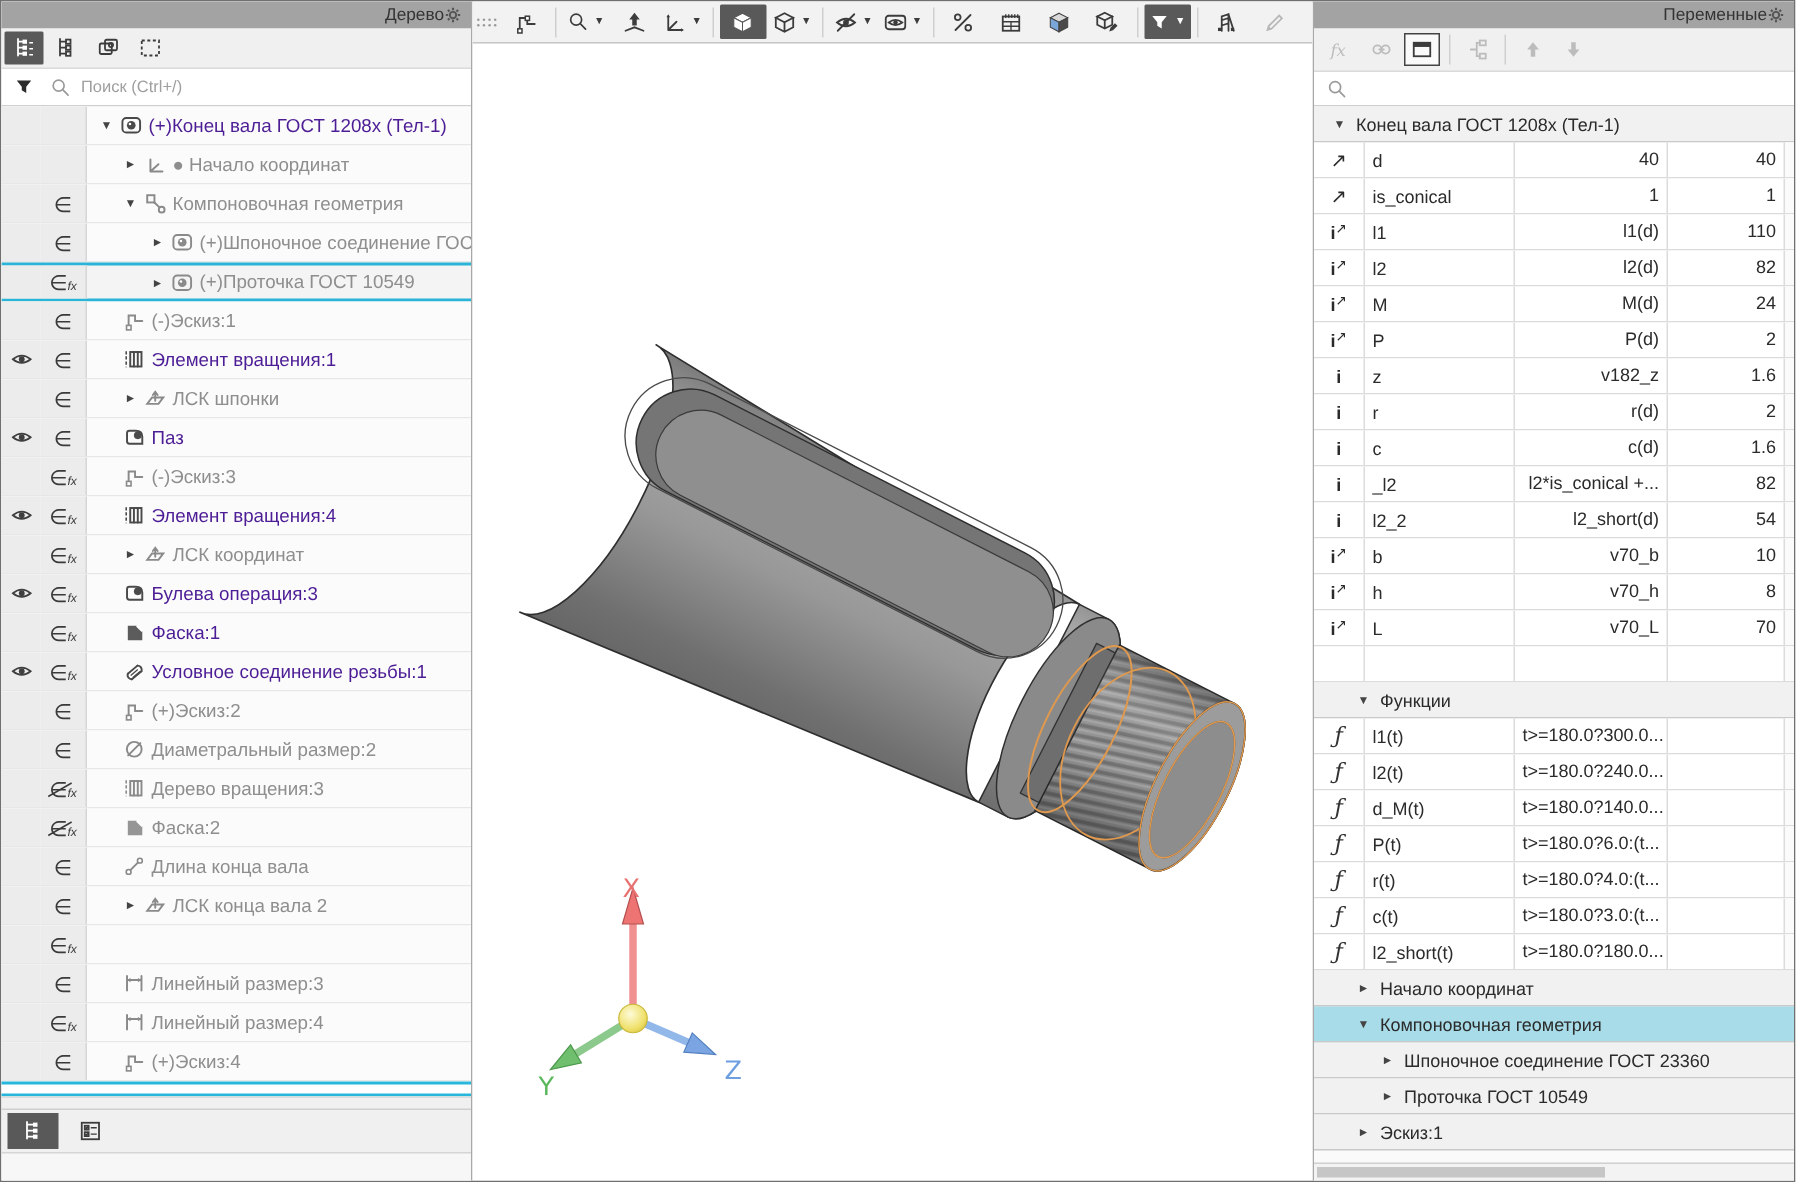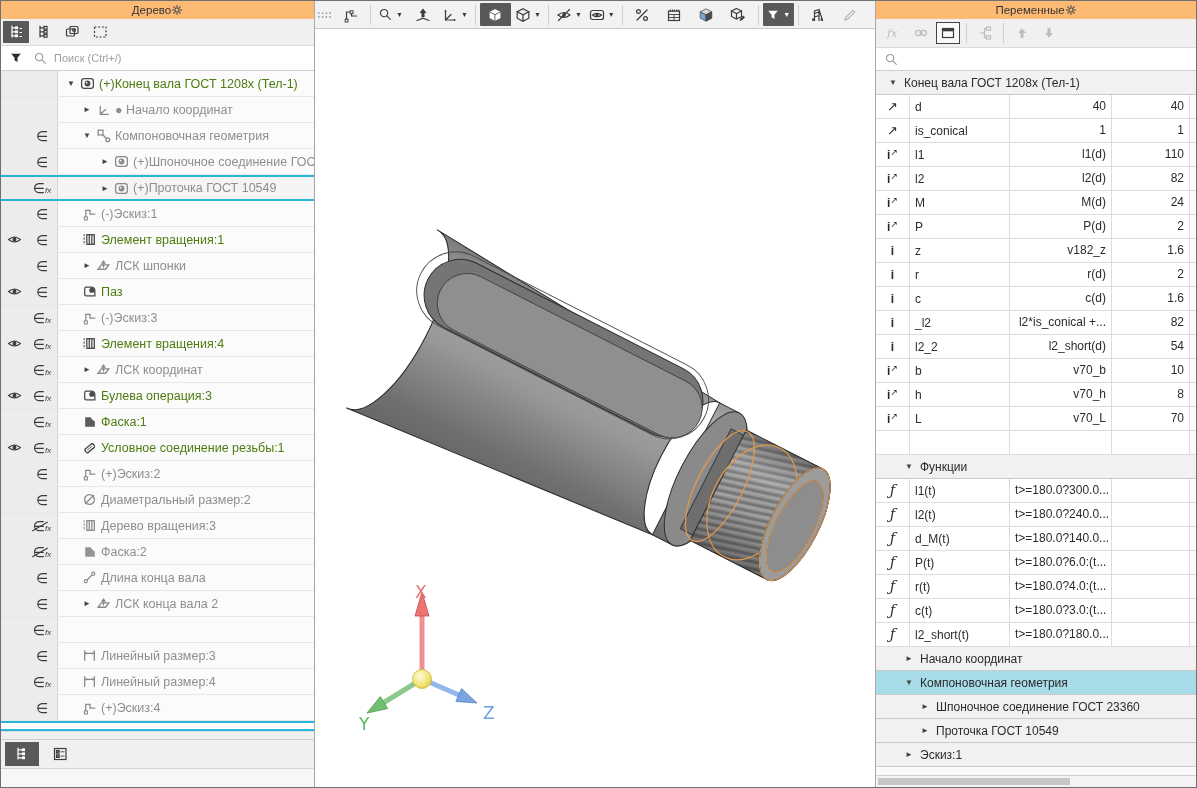--- a/index.html
+++ b/index.html
@@ -2,21 +2,21 @@
 <html><head>
 <meta charset="utf-8">
 <style>
   html,body{margin:0;padding:0;width:1197px;height:788px;overflow:hidden;
     font-family:"Liberation Sans","DejaVu Sans",sans-serif;font-size:12px;background:#fff;}
   .app{position:relative;width:1195px;height:786px;border:1px solid #707070;display:flex;background:#f0f0f0;}
   
   .panel{display:flex;flex-direction:column;background:#f7f7f7;}
   .panel.left{width:313px;flex:none;border-right:1px solid #a8a8a8;}
   .panel.right{width:320px;flex:none;border-left:1px solid #a8a8a8;}
-  .phead{height:18px;flex:none;background:#fdba74;display:flex;align-items:center;justify-content:center;
+  .phead{height:18px;flex:none;background:#a3a3a3;display:flex;align-items:center;justify-content:flex-end;
     padding:0 6px;color:#333;font-size:11.5px;}
   .gearbtn{display:flex;align-items:center;color:#555;}
   
   .ttoolbar{height:26px;flex:none;background:#f0f0f0;border-bottom:1px solid #dadada;display:flex;align-items:center;padding-left:2px;gap:2px;}
   .tbtn{width:26px;height:22px;display:flex;align-items:center;justify-content:center;color:#3c3c3c;border-radius:1px;}
   .tbtn.active{background:#595959;color:#fff;}
   .tsearch{height:24px;flex:none;background:#fff;border-bottom:1px solid #cfcfcf;display:flex;align-items:center;gap:6px;padding-left:4px;}
   .funnelbtn{width:22px;height:20px;display:flex;align-items:center;justify-content:center;color:#2b2b2b;}
   .mag{color:#9a9a9a;display:flex;align-items:center;}
   .ph{color:#9f9f9f;font-size:11px;}
@@ -28,21 +28,21 @@
   .gut.g1{width:26px;}
   .gut.g2{width:30px;border-right:1px solid #d6d6d6;}
   .eyeic{color:#3f3f3f;display:flex;}
   .inel{font-size:14px;color:#3a3a3a;position:relative;line-height:1;}
   .inel .fxs{font-style:italic;font-size:8px;}
   .inel.strike::after{content:"";position:absolute;left:-2px;top:55%;width:18px;height:1.2px;background:#3a3a3a;transform:rotate(-30deg);}
   .tc{flex:1;display:flex;align-items:center;gap:4px;overflow:hidden;white-space:nowrap;height:100%;}
   .lvl0{padding-left:8px;}.lvl1{padding-left:24px;}.lvl2{padding-left:42px;}
   .exp{font-size:8px;color:#444;width:10px;flex:none;text-align:center;}
   .fic{display:flex;flex:none;color:#8a8a8a;}
-  .dark{color:#4d7c0f;}
+  .dark{color:#4c1d95;}
   .dark-ic{color:#4a4a4a;}
   .gray{color:#8e8e8e;}
   .lab{font-size:12.5px;}
   .cyanline{height:6px;flex:none;background:#fff;border-top:2px solid #27b7dc;border-bottom:2px solid #27b7dc;}
   .treefill{flex:1;background:#f0f0f0;border-top:1px solid #dcdcdc;}
   .tabbar{height:28px;flex:none;background:#f0f0f0;border-top:1px solid #cfcfcf;display:flex;align-items:center;gap:4px;padding-left:4px;}
   .tab{width:34px;height:24px;display:flex;align-items:center;justify-content:center;color:#3c3c3c;}
   .tab.active{background:#595959;color:#fff;}
   .bstrip{height:18px;flex:none;background:#f7f7f7;border-top:1px solid #d5d5d5;}
   

